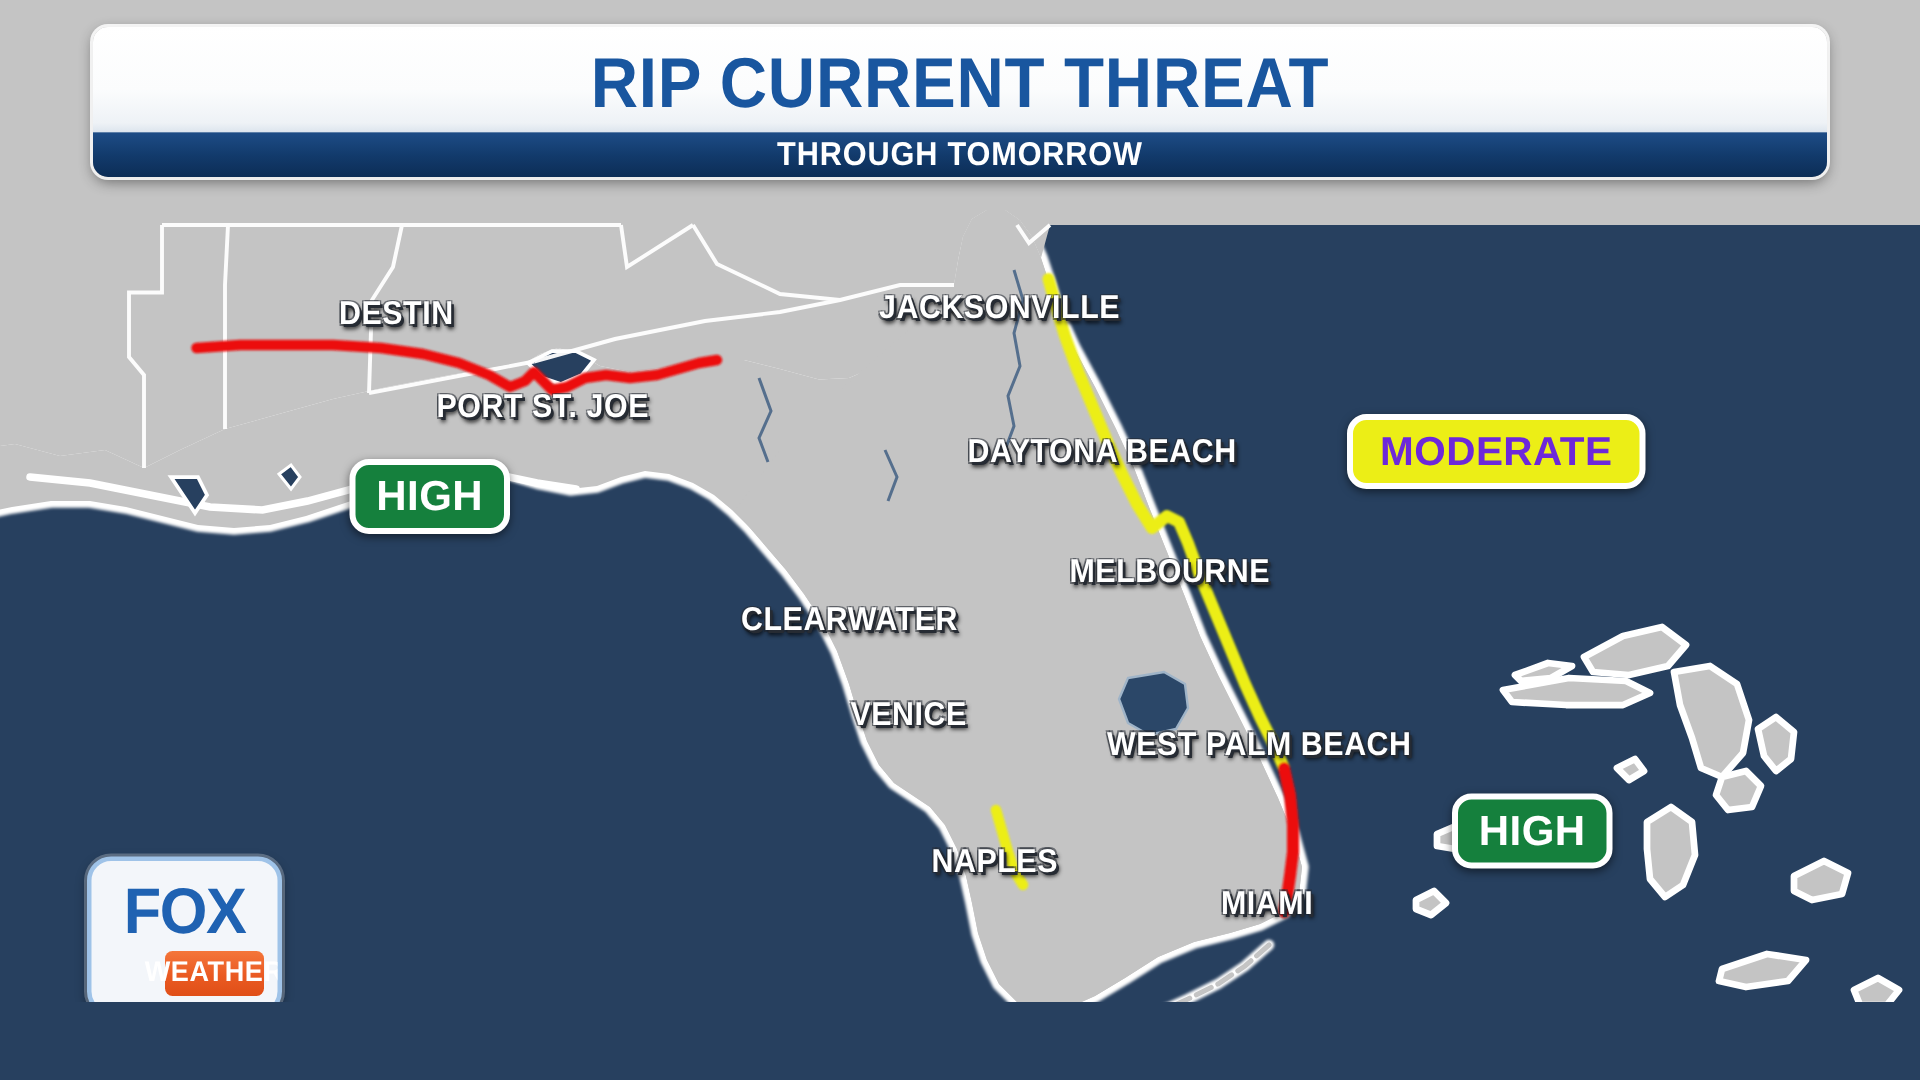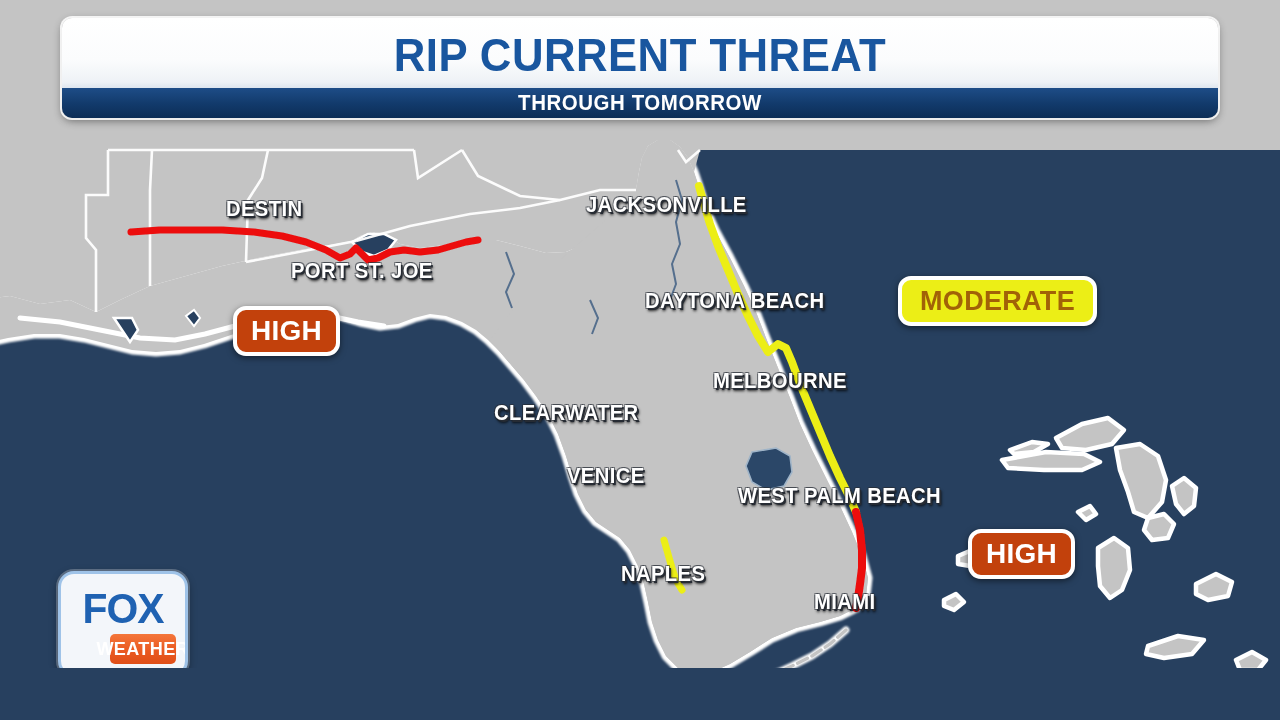--- a/index.html
+++ b/index.html
@@ -96,26 +96,26 @@
     align-items: center;
     justify-content: center;
     border-radius: 13px;
     border: 4px solid #ffffff;
     font-weight: 700;
     letter-spacing: 0.3px;
     white-space: nowrap;
     box-shadow: 0 2px 6px rgba(0,0,0,0.5);
   }
   .legend-badge.high {
-    background: #c2410c;
+    background: #15803d;
     color: #ffffff;
   }
   .legend-badge.moderate {
     background: #ecee16;
-    color: #a16207;
+    color: #6d28d9;
   }
 
   
   #fox-logo {
     position: absolute;
     left: 58px;
     top: 571px;
     width: 130px;
     height: 106px;
     border-radius: 16px;

